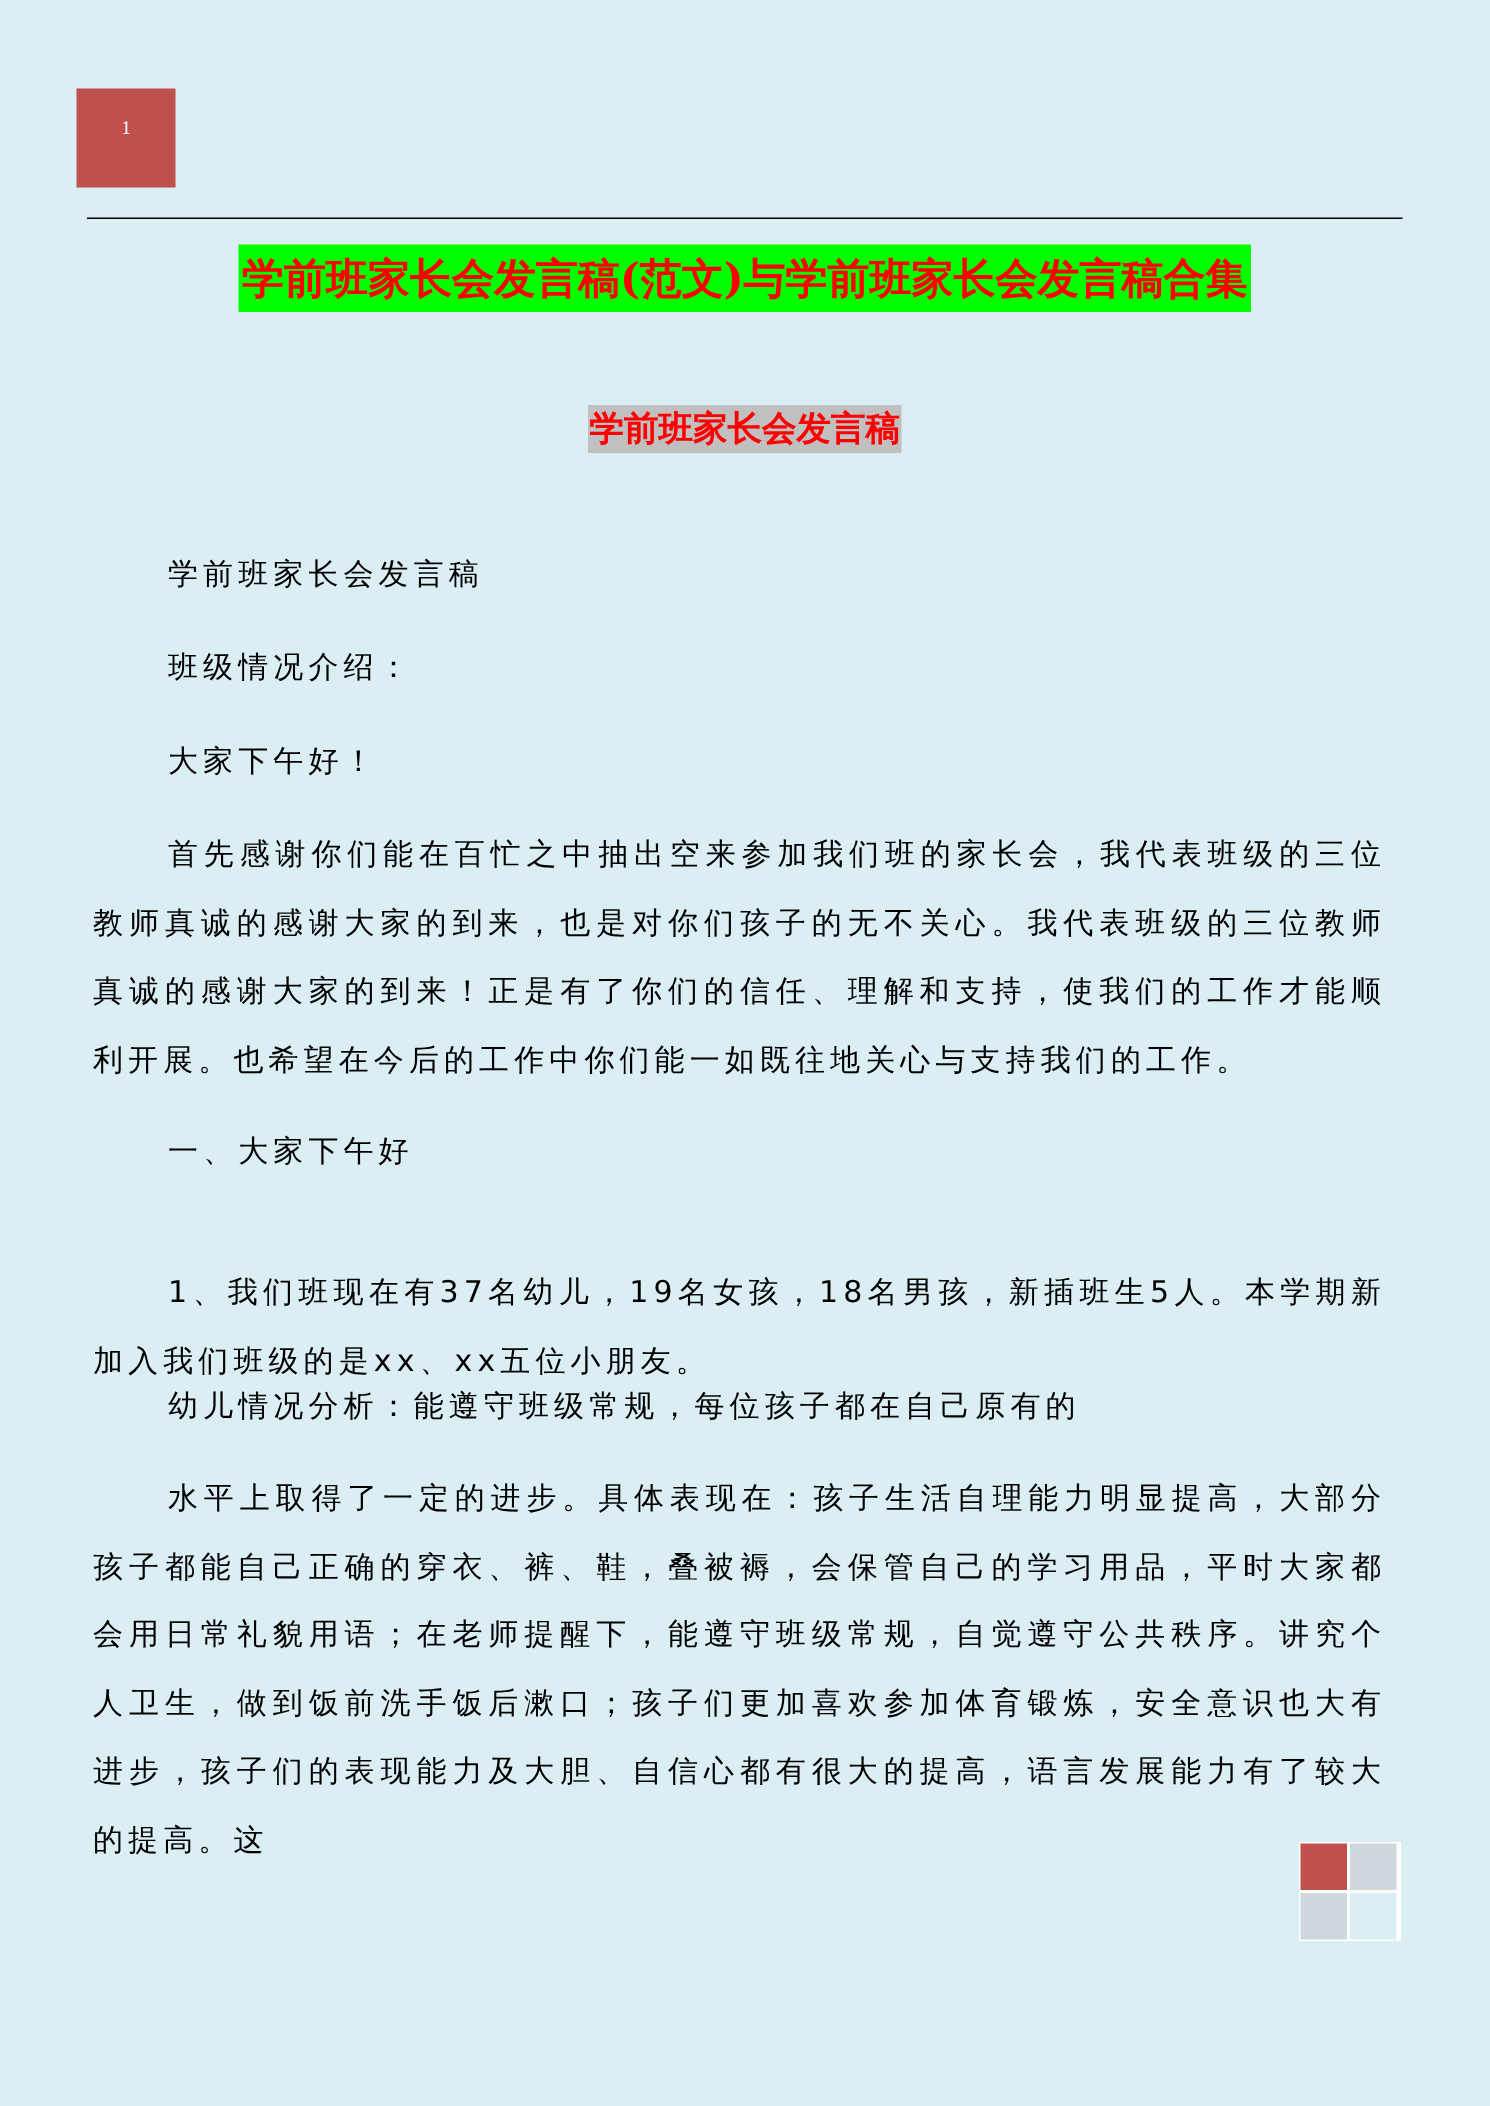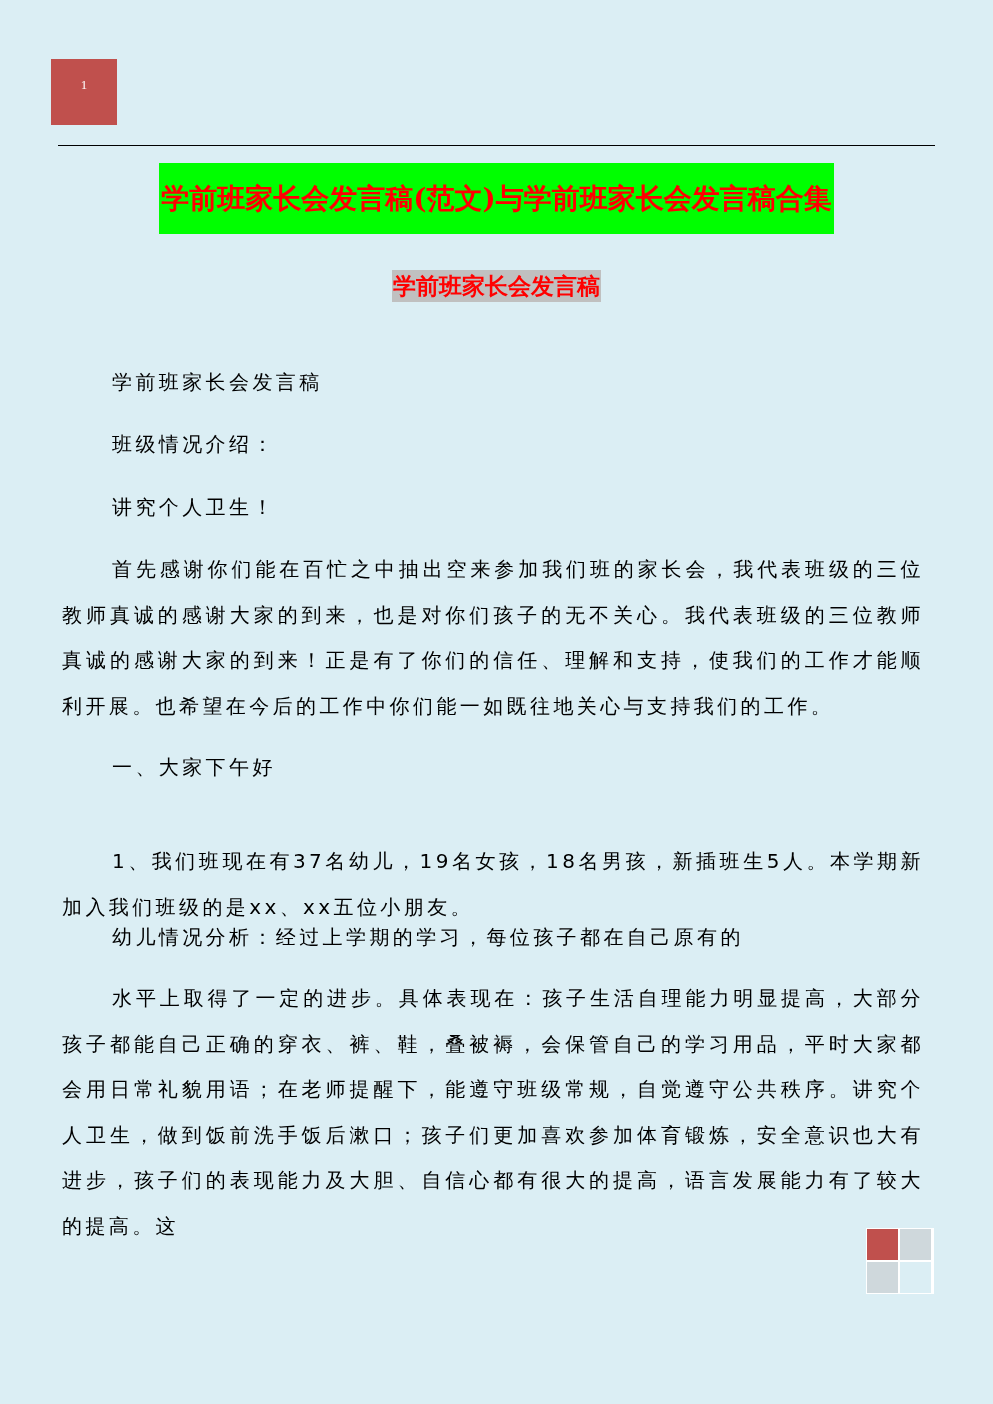--- a/index.html
+++ b/index.html
@@ -43,21 +43,21 @@
       width: 993px;
       text-align: center;
     }
     .main-title {
       display: inline-block;
       background: #00ff00;
       color: #ff0000;
       font-size: 28px;
       font-weight: bold;
       line-height: 37px;
-      padding: 17px 2px;
+      padding: 4px 2px;
       letter-spacing: 0px;
       font-family: "DejaVu Serif", serif;
     }
     .sub-wrap {
       position: absolute;
       left: 0;
       top: 270px;
       width: 993px;
       text-align: center;
     }
@@ -114,25 +114,25 @@
 <div class="title-wrap">
   <span class="main-title">学前班家长会发言稿(范文)与学前班家长会发言稿合集</span>
 </div>
 
 <div class="sub-wrap">
   <span class="sub-title">学前班家长会发言稿</span>
 </div>
 
 <div class="body-text indent" style="top:360px;">学前班家长会发言稿</div>
 <div class="body-text indent" style="top:422px;">班级情况介绍：</div>
-<div class="body-text indent" style="top:485px;">讲究个人卫生！</div>
+<div class="body-text indent" style="top:485px;">大家下午好！</div>
 <div class="body-text indent" style="top:547px;">首先感谢你们能在百忙之中抽出空来参加我们班的家长会，我代表班级的三位教师真诚的感谢大家的到来，也是对你们孩子的无不关心。我代表班级的三位教师真诚的感谢大家的到来！正是有了你们的信任、理解和支持，使我们的工作才能顺利开展。也希望在今后的工作中你们能一如既往地关心与支持我们的工作。</div>
 <div class="body-text indent" style="top:745px;">一、大家下午好</div>
 <div class="body-text indent" style="top:839px;">1、我们班现在有37名幼儿，19名女孩，18名男孩，新插班生5人。本学期新加入我们班级的是xx、xx五位小朋友。</div>
-<div class="body-text indent" style="top:915px;">幼儿情况分析：经过上学期的学习，每位孩子都在自己原有的</div>
+<div class="body-text indent" style="top:915px;">幼儿情况分析：能遵守班级常规，每位孩子都在自己原有的</div>
 <div class="body-text indent" style="top:976px;">水平上取得了一定的进步。具体表现在：孩子生活自理能力明显提高，大部分孩子都能自己正确的穿衣、裤、鞋，叠被褥，会保管自己的学习用品，平时大家都会用日常礼貌用语；在老师提醒下，能遵守班级常规，自觉遵守公共秩序。讲究个人卫生，做到饭前洗手饭后漱口；孩子们更加喜欢参加体育锻炼，安全意识也大有进步，孩子们的表现能力及大胆、自信心都有很大的提高，语言发展能力有了较大的提高。这</div>
 
 <div class="corner-grid">
   <div class="cell red"></div>
   <div class="cell grey"></div>
   <div class="cell grey"></div>
   <div class="cell empty"></div>
 </div>
 
 </body></html>

